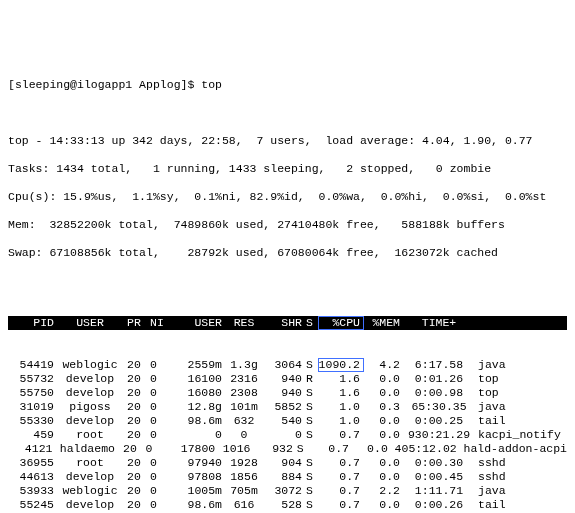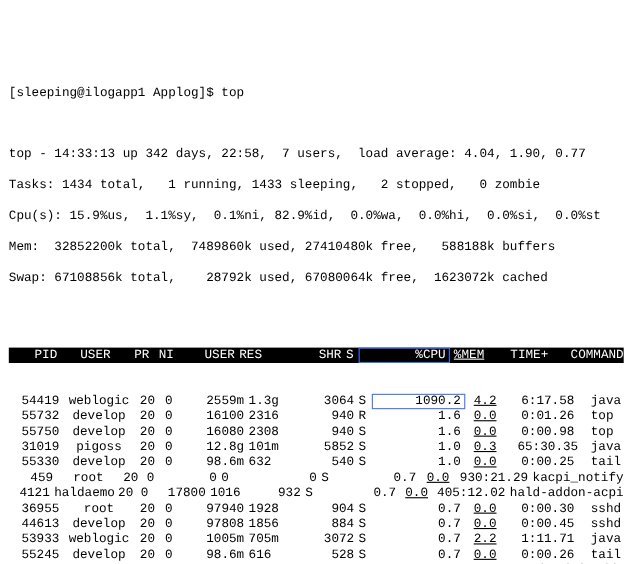--- a/index.html
+++ b/index.html
@@ -14,25 +14,25 @@
     box-sizing: border-box;
     white-space: pre;
   }
   .row { display: flex; }
   .hdr { background: #000; color: #fff; }
   .c-pid   { width: 46px; text-align: right; padding-right: 4px; }
   .c-user  { width: 64px; text-align: center; }
   .c-pr    { width: 24px; text-align: center; padding-right: 4px; }
   .c-ni    { width: 24px; padding-right: 4px; }
   .c-virt  { width: 44px; text-align: right; padding-right: 4px; }
-  .c-res   { width: 36px; text-align: left; padding-right: 4px; }
-  .c-shr   { width: 36px; text-align: right; padding-right: 4px; margin-left: 20px; }
+  .c-res   { width: 36px; text-align: center; padding-right: 4px; }
+  .c-shr   { width: 36px; text-align: right; padding-right: 4px; }
   .c-s     { width: 12px; text-align: left; }
-  .c-cpu   { width: 42px; text-align: right; padding-right: 4px; position: relative; padding-left: 39px; }
-  .c-mem   { width: 36px; text-align: center; padding-right: 4px; text-decoration: underline; }
+  .c-cpu   { width: 42px; text-align: right; padding-right: 4px; position: relative; }
+  .c-mem   { width: 36px; text-align: right; padding-right: 4px; }
   .c-time  { width: 70px; text-align: center; padding-right: 4px; }
   .c-cmd   { flex: 1; text-align: left; }
   .highlight { outline: 1.5px solid #4070ff; outline-offset: -1px; }
 </style>
 </head>
 <body>
 
 
 
 <div>
@@ -50,21 +50,20 @@
   <span class="c-user">USER</span>
   <span class="c-pr">PR</span>
   <span class="c-ni">NI</span>
   <span class="c-virt">USER</span>
   <span class="c-res">RES</span>
   <span class="c-shr">SHR</span>
   <span class="c-s">S</span>
   <span class="c-cpu highlight">%CPU</span>
   <span class="c-mem">%MEM</span>
   <span class="c-time">TIME+</span>
-  <span class="c-cmd">COMMAND</span>
 </div>
 
 <div id="proc-list"><div class="row"><span class="c-pid">54419</span><span class="c-user">weblogic</span><span class="c-pr">20</span><span class="c-ni">0</span><span class="c-virt">2559m</span><span class="c-res">1.3g</span><span class="c-shr">3064</span><span class="c-s">S</span><span class="c-cpu highlight">1090.2</span><span class="c-mem">4.2</span><span class="c-time">6:17.58</span><span class="c-cmd">java</span></div><div class="row"><span class="c-pid">55732</span><span class="c-user">develop</span><span class="c-pr">20</span><span class="c-ni">0</span><span class="c-virt">16100</span><span class="c-res">2316</span><span class="c-shr">940</span><span class="c-s">R</span><span class="c-cpu">1.6</span><span class="c-mem">0.0</span><span class="c-time">0:01.26</span><span class="c-cmd">top</span></div><div class="row"><span class="c-pid">55750</span><span class="c-user">develop</span><span class="c-pr">20</span><span class="c-ni">0</span><span class="c-virt">16080</span><span class="c-res">2308</span><span class="c-shr">940</span><span class="c-s">S</span><span class="c-cpu">1.6</span><span class="c-mem">0.0</span><span class="c-time">0:00.98</span><span class="c-cmd">top</span></div><div class="row"><span class="c-pid">31019</span><span class="c-user">pigoss</span><span class="c-pr">20</span><span class="c-ni">0</span><span class="c-virt">12.8g</span><span class="c-res">101m</span><span class="c-shr">5852</span><span class="c-s">S</span><span class="c-cpu">1.0</span><span class="c-mem">0.3</span><span class="c-time">65:30.35</span><span class="c-cmd">java</span></div><div class="row"><span class="c-pid">55330</span><span class="c-user">develop</span><span class="c-pr">20</span><span class="c-ni">0</span><span class="c-virt">98.6m</span><span class="c-res">632</span><span class="c-shr">540</span><span class="c-s">S</span><span class="c-cpu">1.0</span><span class="c-mem">0.0</span><span class="c-time">0:00.25</span><span class="c-cmd">tail</span></div><div class="row"><span class="c-pid">459</span><span class="c-user">root</span><span class="c-pr">20</span><span class="c-ni">0</span><span class="c-virt">0</span><span class="c-res">0</span><span class="c-shr">0</span><span class="c-s">S</span><span class="c-cpu">0.7</span><span class="c-mem">0.0</span><span class="c-time">930:21.29</span><span class="c-cmd">kacpi_notify</span></div><div class="row"><span class="c-pid">4121</span><span class="c-user">haldaemo</span><span class="c-pr">20</span><span class="c-ni">0</span><span class="c-virt">17800</span><span class="c-res">1016</span><span class="c-shr">932</span><span class="c-s">S</span><span class="c-cpu">0.7</span><span class="c-mem">0.0</span><span class="c-time">405:12.02</span><span class="c-cmd">hald-addon-acpi</span></div><div class="row"><span class="c-pid">36955</span><span class="c-user">root</span><span class="c-pr">20</span><span class="c-ni">0</span><span class="c-virt">97940</span><span class="c-res">1928</span><span class="c-shr">904</span><span class="c-s">S</span><span class="c-cpu">0.7</span><span class="c-mem">0.0</span><span class="c-time">0:00.30</span><span class="c-cmd">sshd</span></div><div class="row"><span class="c-pid">44613</span><span class="c-user">develop</span><span class="c-pr">20</span><span class="c-ni">0</span><span class="c-virt">97808</span><span class="c-res">1856</span><span class="c-shr">884</span><span class="c-s">S</span><span class="c-cpu">0.7</span><span class="c-mem">0.0</span><span class="c-time">0:00.45</span><span class="c-cmd">sshd</span></div><div class="row"><span class="c-pid">53933</span><span class="c-user">weblogic</span><span class="c-pr">20</span><span class="c-ni">0</span><span class="c-virt">1005m</span><span class="c-res">705m</span><span class="c-shr">3072</span><span class="c-s">S</span><span class="c-cpu">0.7</span><span class="c-mem">2.2</span><span class="c-time">1:11.71</span><span class="c-cmd">java</span></div><div class="row"><span class="c-pid">55245</span><span class="c-user">develop</span><span class="c-pr">20</span><span class="c-ni">0</span><span class="c-virt">98.6m</span><span class="c-res">616</span><span class="c-shr">528</span><span class="c-s">S</span><span class="c-cpu">0.7</span><span class="c-mem">0.0</span><span class="c-time">0:00.26</span><span class="c-cmd">tail</span></div><div class="row"><span class="c-pid">4</span><span class="c-user">root</span><span class="c-pr">20</span><span class="c-ni">0</span><span class="c-virt">0</span><span class="c-res">0</span><span class="c-shr">0</span><span class="c-s">S</span><span class="c-cpu">0.3</span><span class="c-mem">0.0</span><span class="c-time">14:53.84</span><span class="c-cmd">ksoftirqd/0</span></div></div>
 </div>
 
 
 
 
 
 

